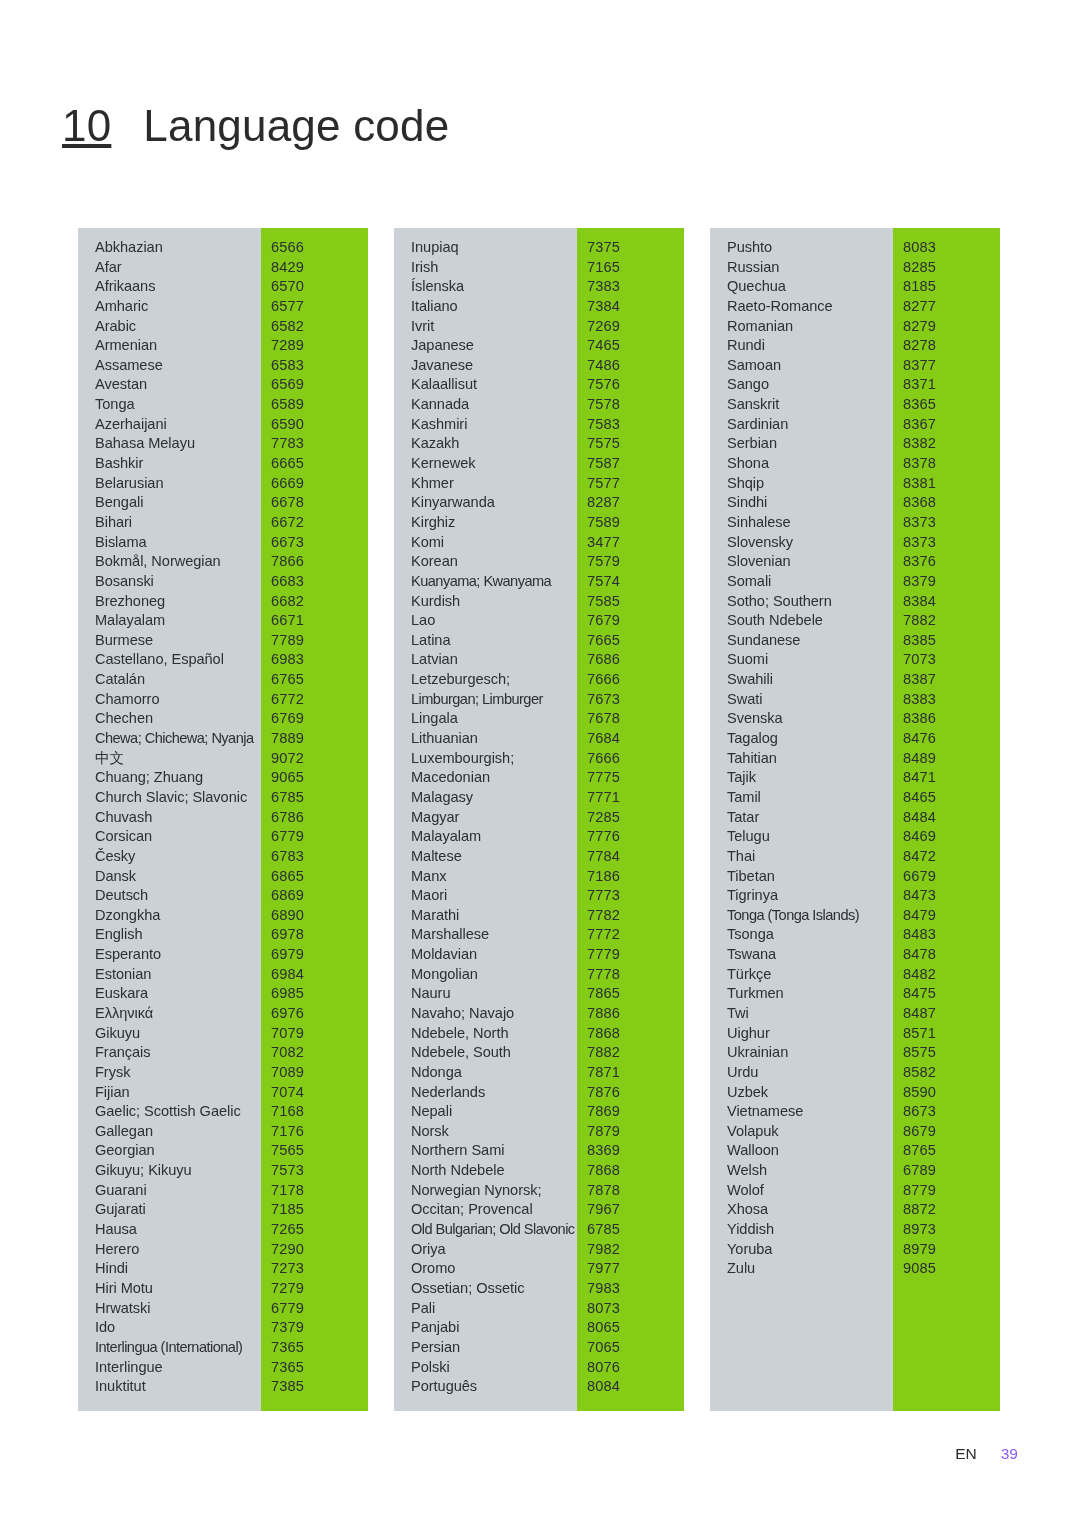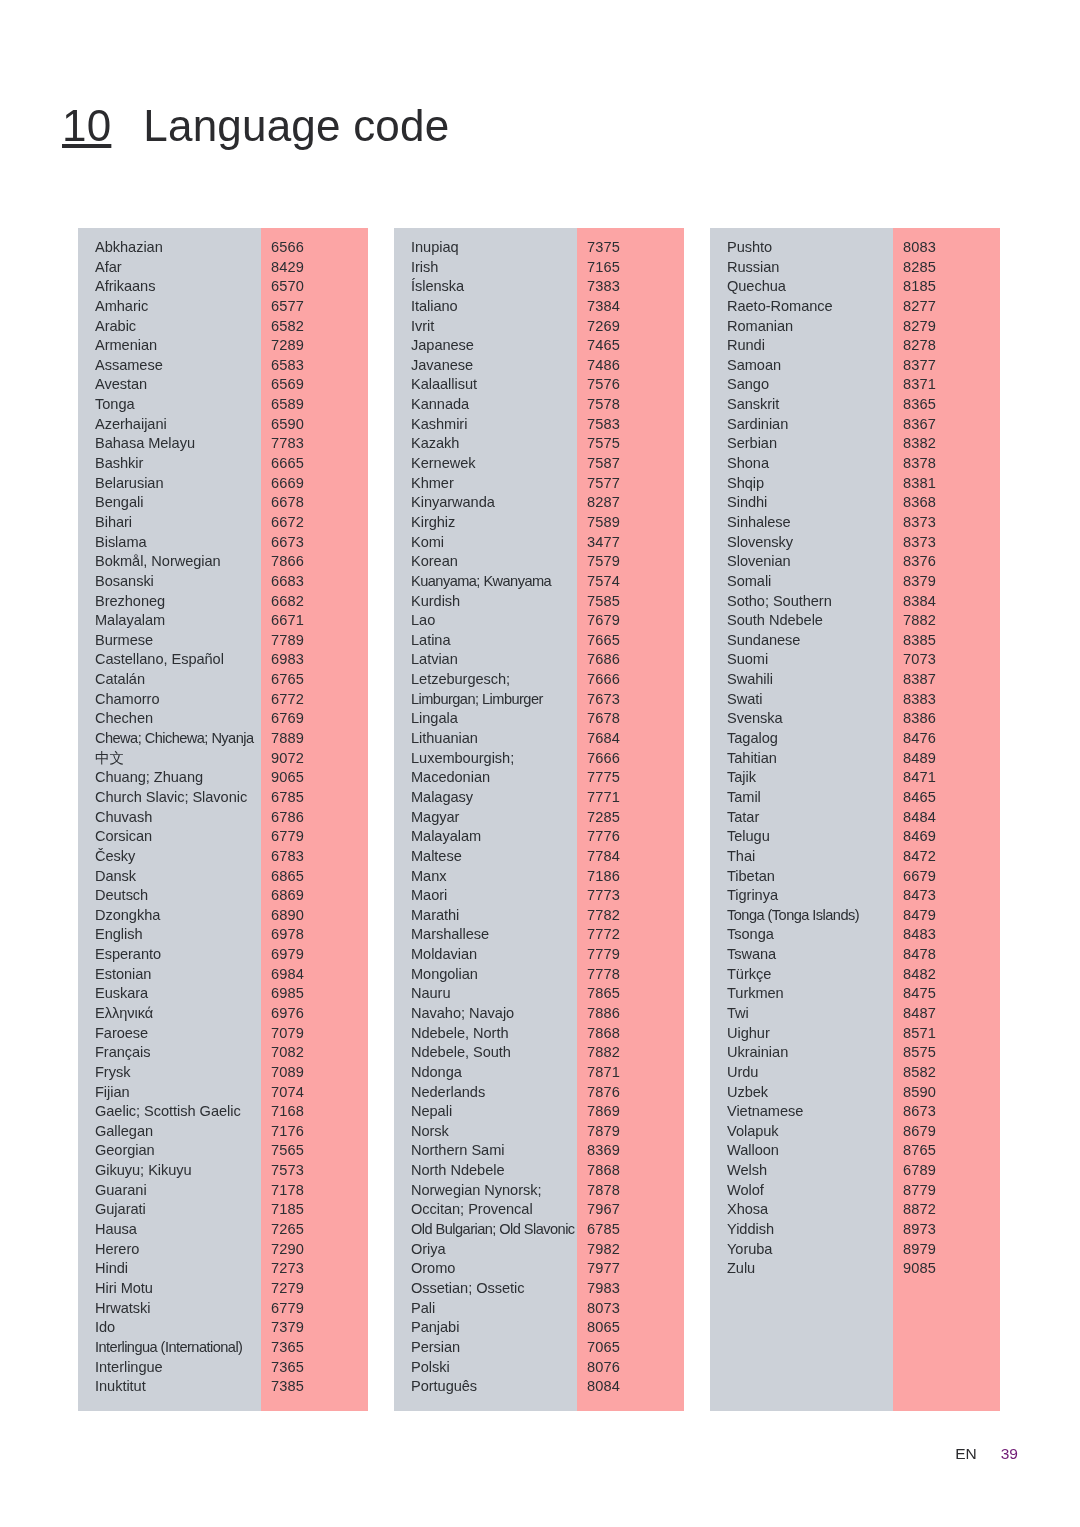--- a/index.html
+++ b/index.html
@@ -50,21 +50,21 @@
     background: #c9ced6;
     align-items: stretch;
   }
   .panel-names {
     background: #ccd1d8;
     width: 183px;
     padding: 10px 0 14px 17px;
     box-sizing: border-box;
   }
   .panel-codes {
-    background: #fca5a5;
+    background: #84cc16;
     flex: 1 1 auto;
     padding: 10px 0 14px 10px;
     box-sizing: border-box;
   }
 
   .row-name,
   .row-code {
     font-size: 14.6px;
     line-height: 19.65px;
     height: 19.65px;
@@ -85,21 +85,21 @@
   
   #page-footer {
     position: absolute;
     right: 62px;
     bottom: 64px;
     font-size: 15.5px;
     color: #2b2b2e;
     white-space: nowrap;
   }
   #page-footer .lang-tag { margin-right: 24px; }
-  #page-footer .page-num { color: #701a75; }
+  #page-footer .page-num { color: #8b5cf6; }
 </style>
 </head>
 <body>
 
 <h1 id="page-title">
   <span class="chapter-num">10</span><span class="chapter-title">Language code</span>
 </h1>
 
 <div id="code-table">
     <div class="code-panel">
@@ -137,21 +137,21 @@
         <div class="row-name">Corsican</div>
         <div class="row-name">Česky</div>
         <div class="row-name">Dansk</div>
         <div class="row-name">Deutsch</div>
         <div class="row-name">Dzongkha</div>
         <div class="row-name">English</div>
         <div class="row-name">Esperanto</div>
         <div class="row-name">Estonian</div>
         <div class="row-name">Euskara</div>
         <div class="row-name">Ελληνικά</div>
-        <div class="row-name">Faroese</div>
+        <div class="row-name">Gikuyu</div>
         <div class="row-name">Français</div>
         <div class="row-name">Frysk</div>
         <div class="row-name">Fijian</div>
         <div class="row-name">Gaelic; Scottish Gaelic</div>
         <div class="row-name">Gallegan</div>
         <div class="row-name">Georgian</div>
         <div class="row-name">Gikuyu; Kikuyu</div>
         <div class="row-name">Guarani</div>
         <div class="row-name">Gujarati</div>
         <div class="row-name">Hausa</div>

